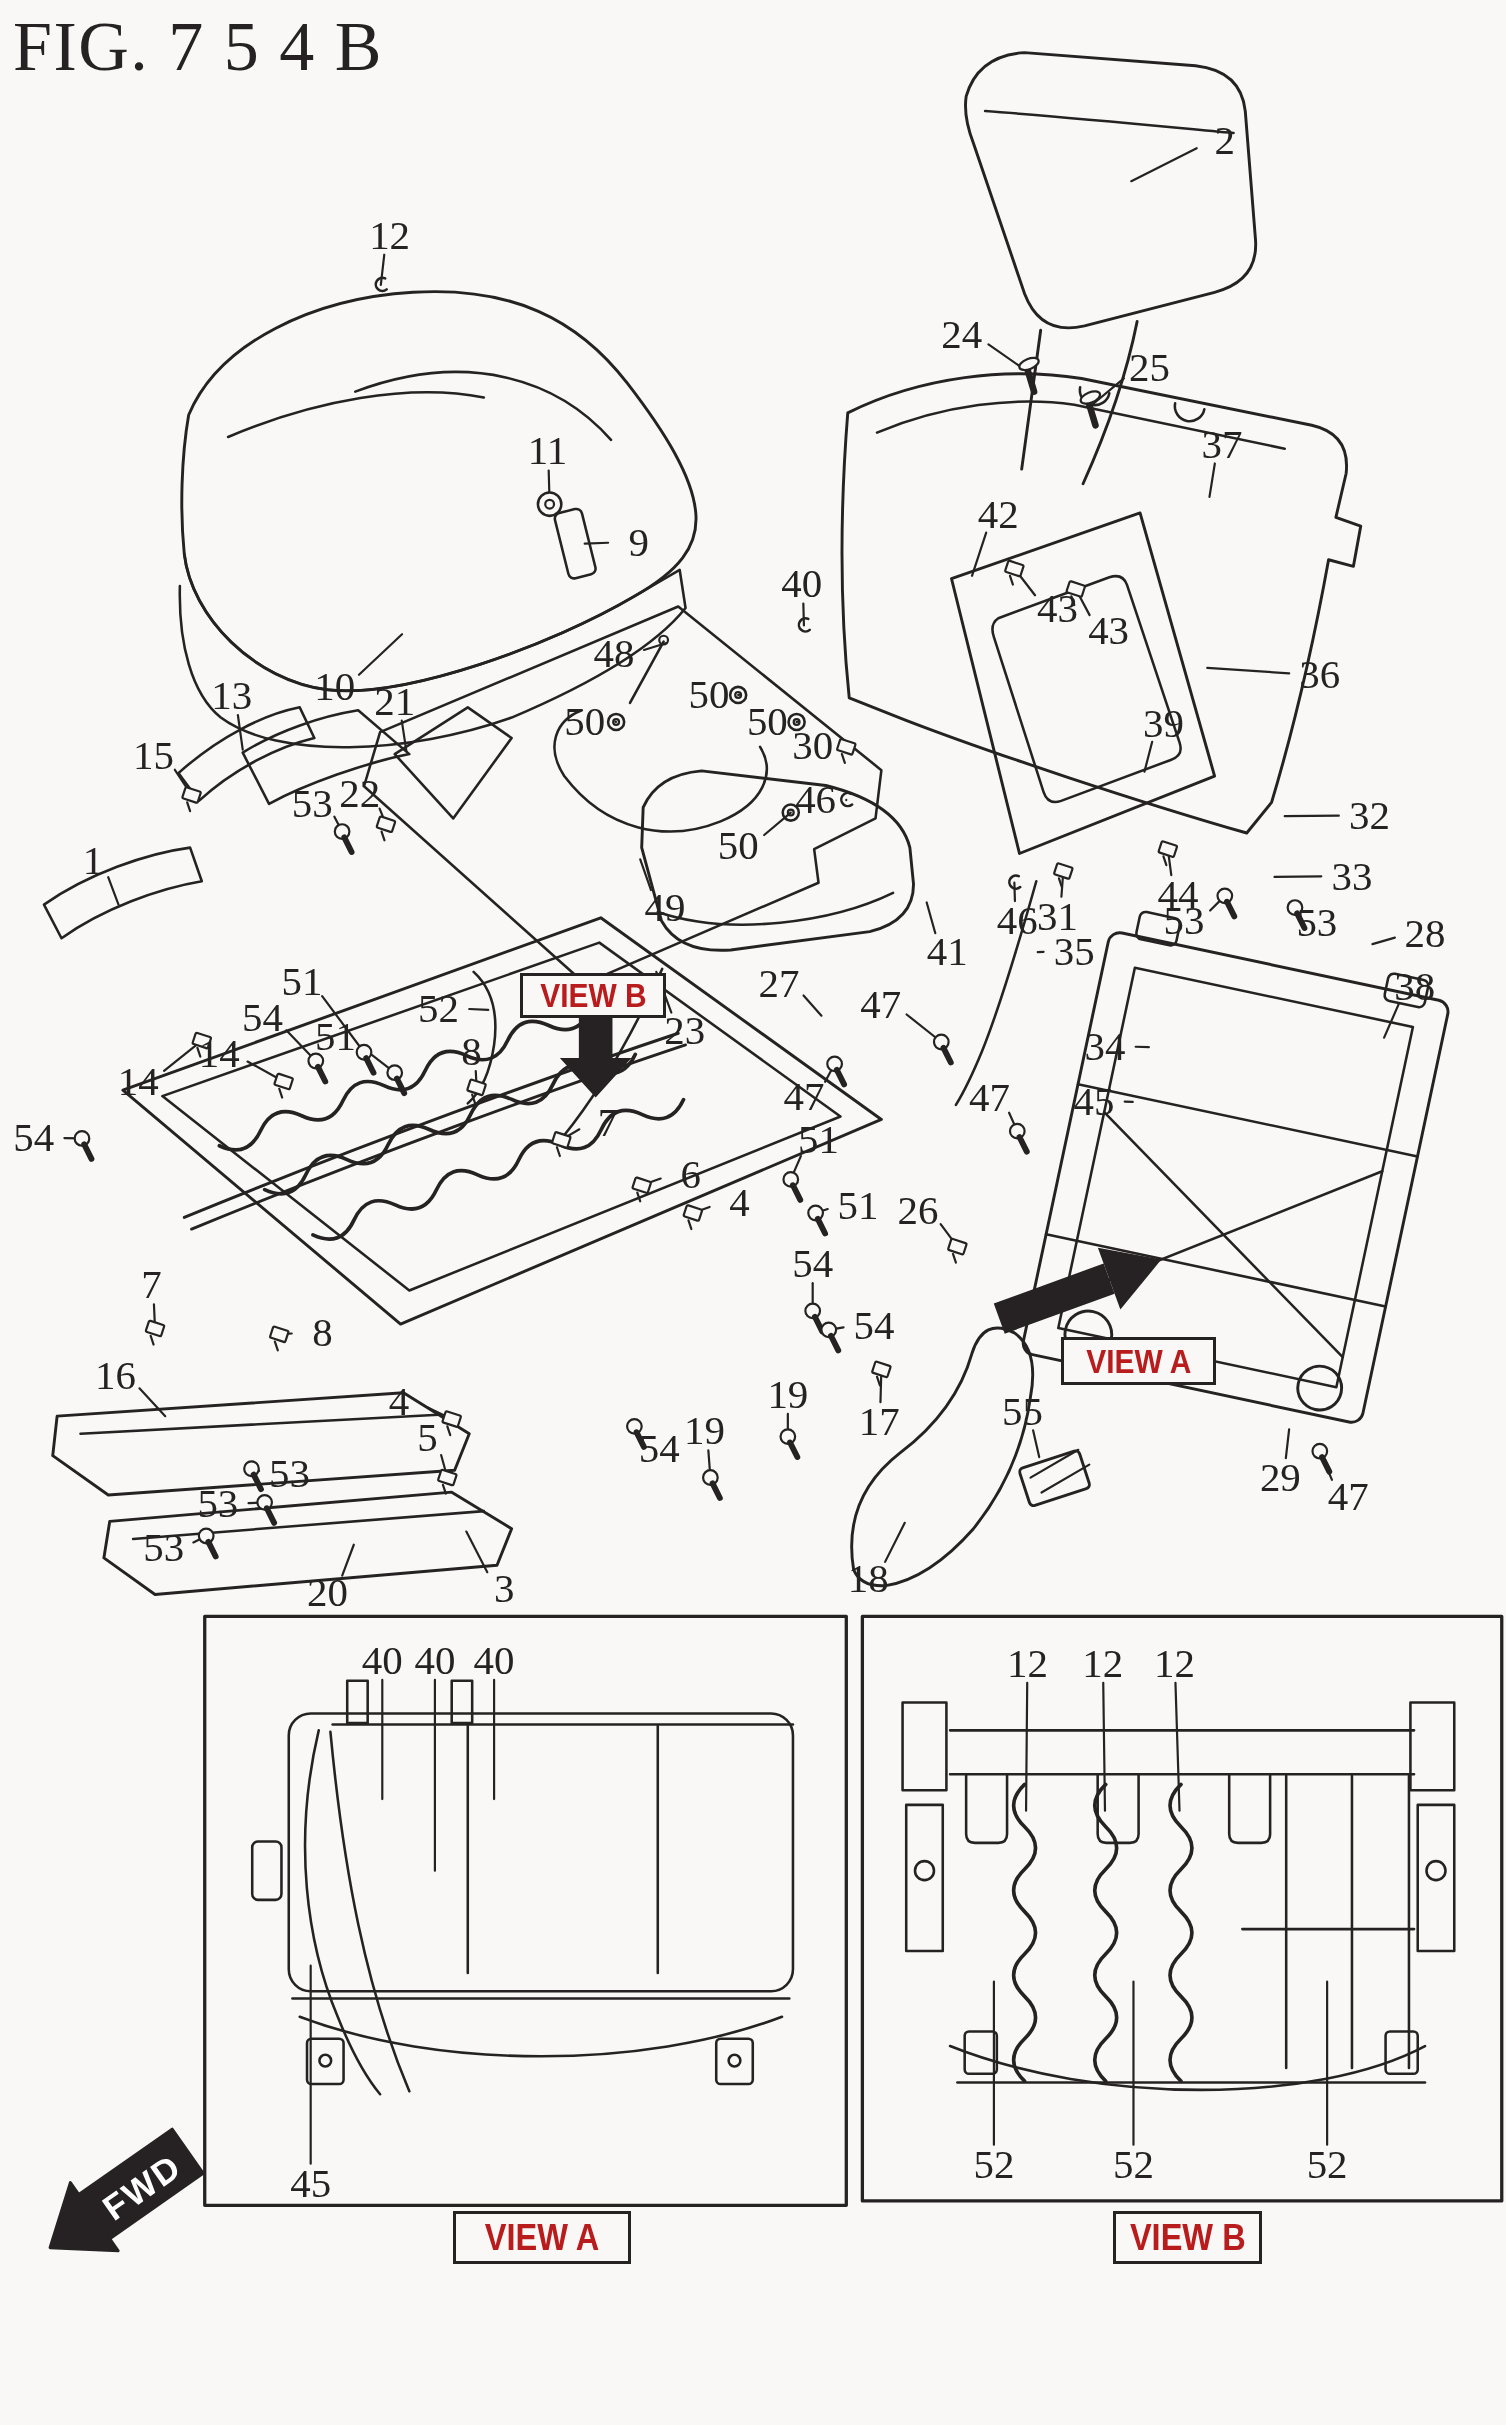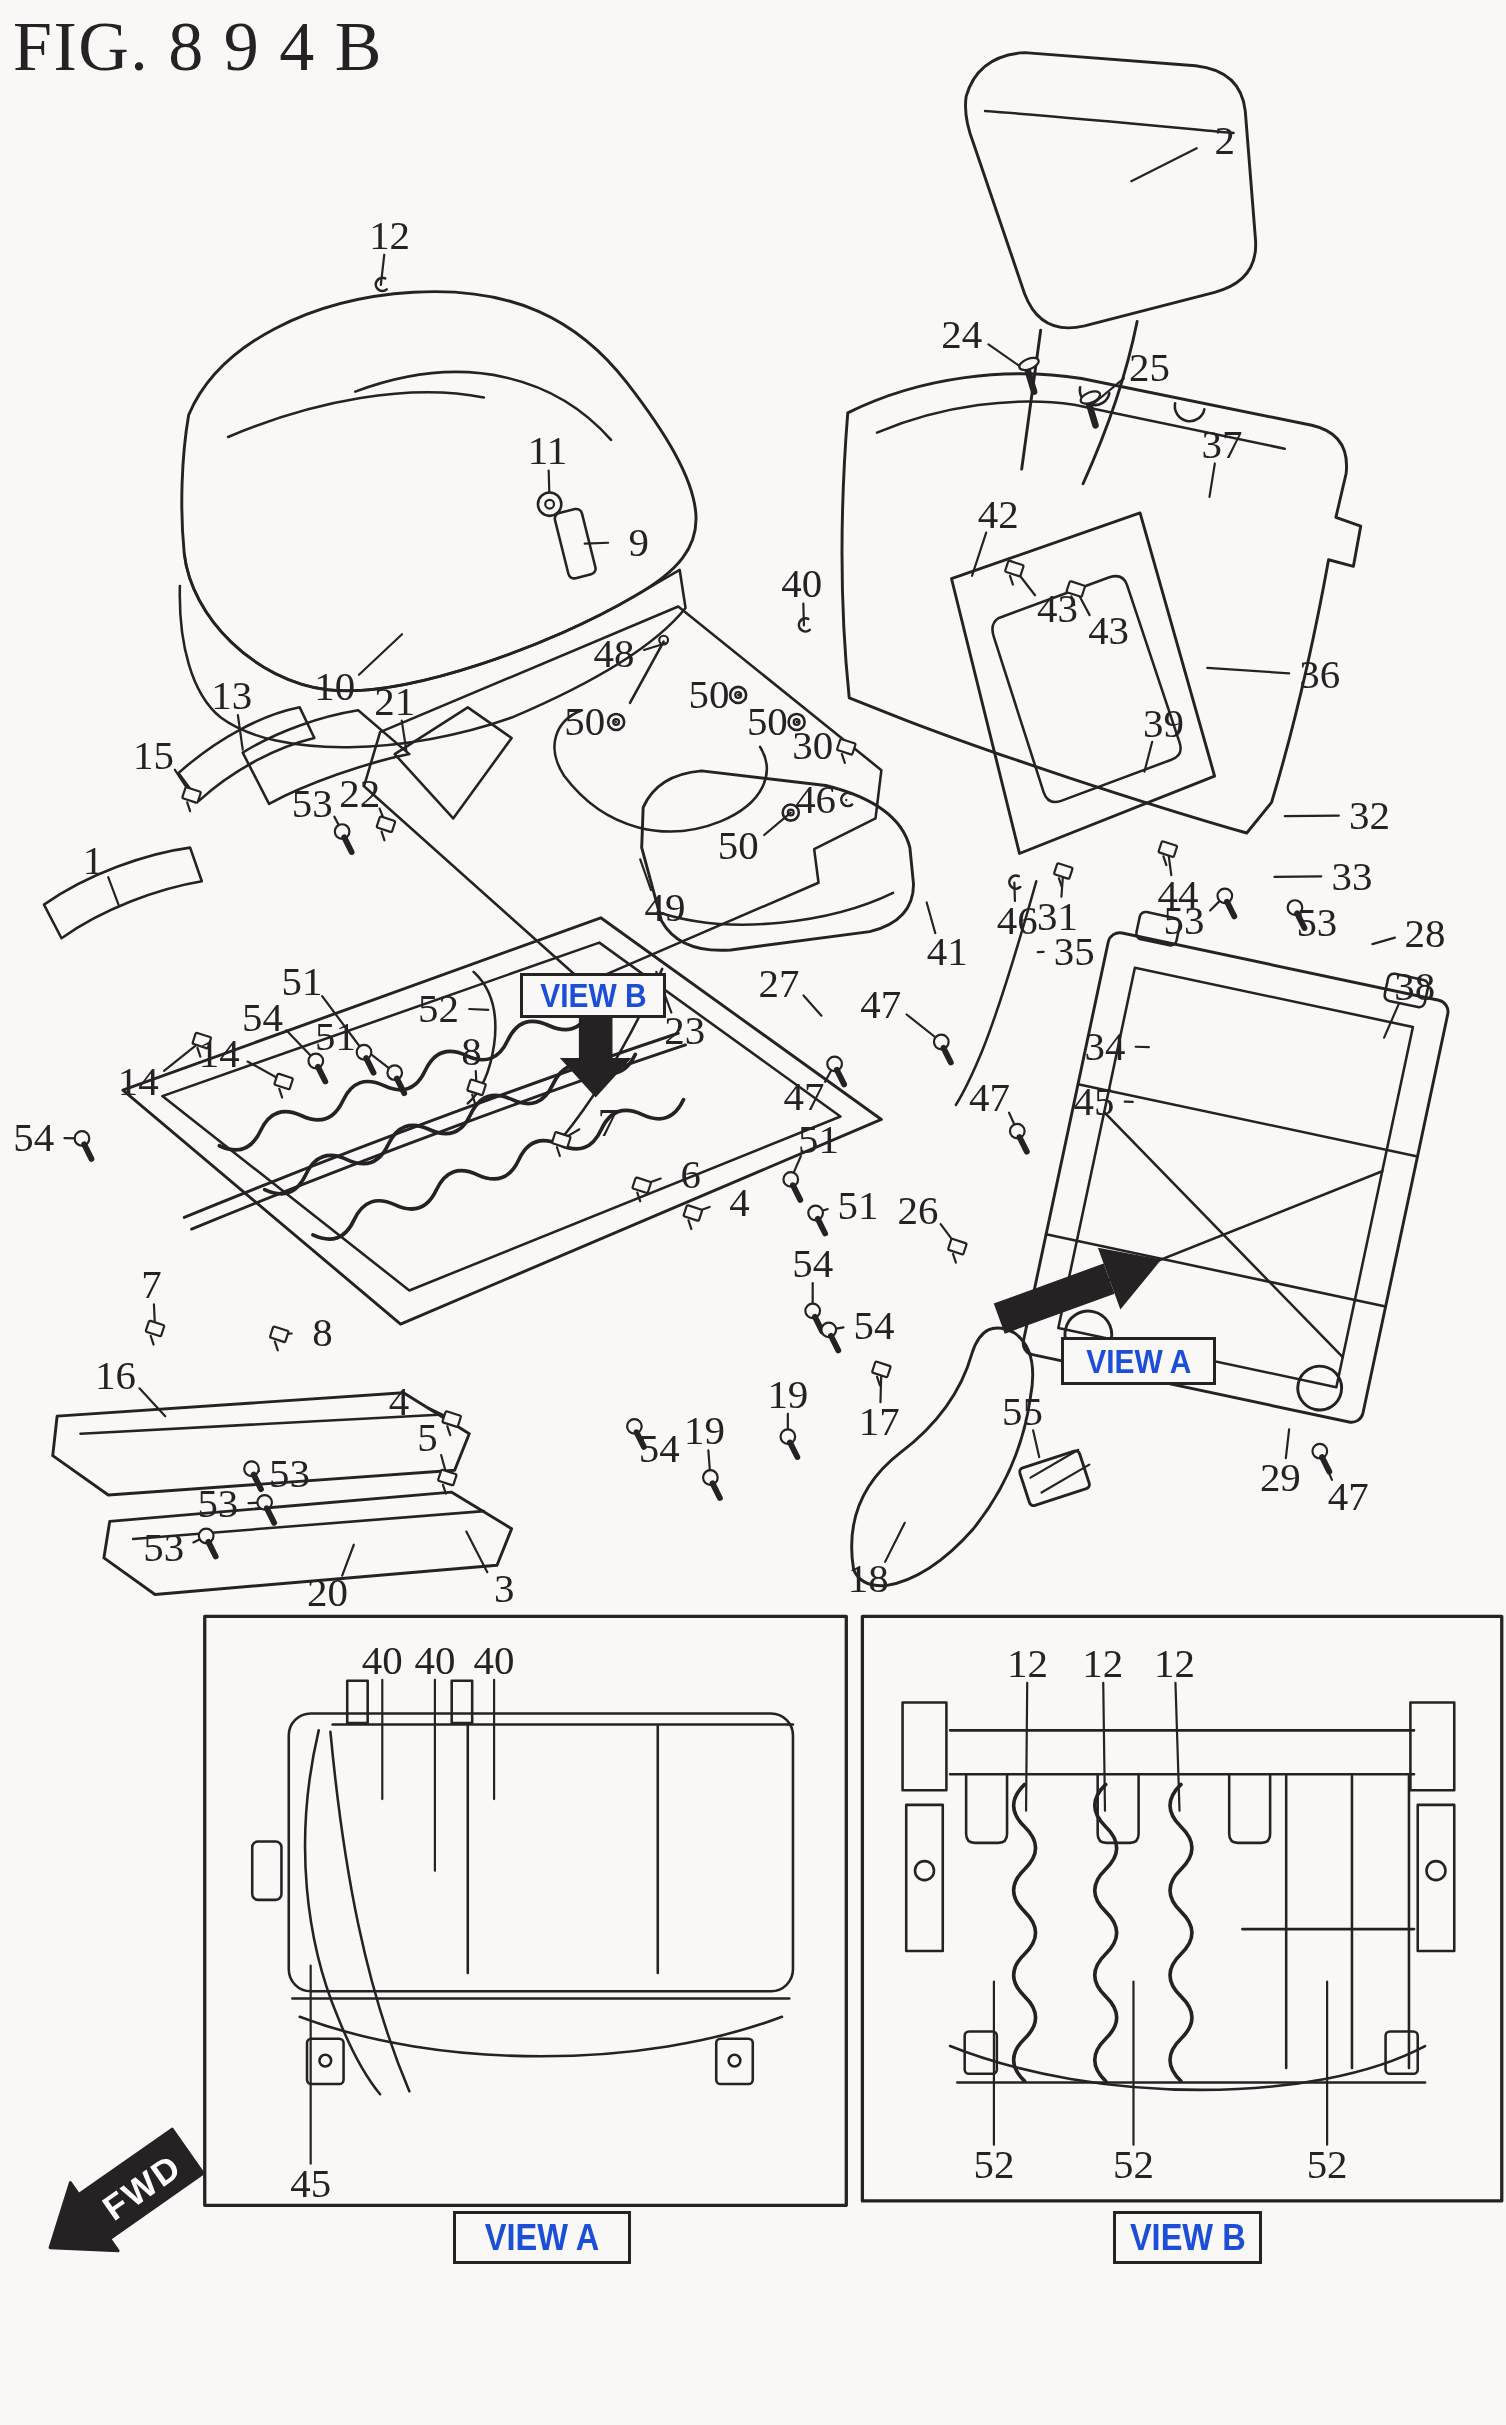--- a/index.html
+++ b/index.html
@@ -3,33 +3,33 @@
 <meta charset="utf-8">
 <style>
   html,body{margin:0;padding:0;}
   body{width:1507px;height:2426px;position:relative;font-family:"Liberation Serif","DejaVu Serif",serif;}
   #page{position:absolute;left:0;top:0;width:1507px;height:2426px;background:#f9f8f6;overflow:hidden;}
   #art{position:absolute;left:0;top:0;}
   .fig-title{position:absolute;left:13px;top:7.3px;font-size:70px;color:#262223;letter-spacing:1.5px;white-space:pre;}
   .footer{position:absolute;left:11.7px;top:2322px;color:#262223;font-size:39px;line-height:1.2;
           transform:scaleX(0.78);transform-origin:left top;white-space:pre;}
   .caption-box{position:absolute;border:3.7px solid #262223;background:#f9f8f6;display:flex;align-items:center;justify-content:center;
-          font-family:"Liberation Sans","DejaVu Sans",sans-serif;font-weight:bold;color:#1d4ed8;}
+          font-family:"Liberation Sans","DejaVu Sans",sans-serif;font-weight:bold;color:#b91c1c;}
   .caption-box span{display:block;transform:scaleX(0.88);white-space:nowrap;}
   .cb-viewb-mid{left:520px;top:973px;width:140px;height:39px;font-size:34px;}
   .cb-viewa-mid{left:1061px;top:1337px;width:149px;height:42px;font-size:34px;}
   .cb-viewa-bot{left:453px;top:2211px;width:172px;height:47px;font-size:37px;}
   .cb-viewb-bot{left:1113px;top:2211px;width:143px;height:47px;font-size:37px;}
 </style>
 </head>
 <body>
 
 <div id="page">
 
-  <div class="fig-title">FIG. 8 9 4 B</div>
+  <div class="fig-title">FIG. 7 5 4 B</div>
 
   <svg id="art" width="1507" height="2426" viewBox="0 0 2062 3320" fill="none" stroke="#262223" stroke-width="4" stroke-linecap="round" stroke-linejoin="round">
 
     <g>
       <path d="M 258,568 C 300,468 430,408 565,400 C 700,392 790,436 858,524 C 912,594 948,654 952,702 C 956,748 928,782 868,816 C 756,882 556,956 448,944 C 348,932 262,844 252,758 C 246,698 248,626 258,568 Z"></path>
       <path d="M 312,598 C 430,548 560,524 662,544" stroke-width="3.5"></path>
       <path d="M 486,536 C 640,478 764,520 836,602" stroke-width="3.5"></path>
       <path d="M 252,758 C 262,846 348,930 448,944 C 556,956 756,882 868,816 L 930,780 L 938,832 C 898,882 818,932 700,982 C 560,1032 380,1040 302,982 C 262,950 244,880 246,802" stroke-width="3.5"></path>
       <path d="M 520,1002 L 928,830 L 1206,1054 L 1198,1120 L 1114,1162 L 1120,1208 L 800,1346 L 498,1076 Z" stroke-width="3.5"></path>
       <rect x="768" y="698" width="38" height="92" rx="8" transform="rotate(-14 787 744)" stroke-width="3.5"></rect>

